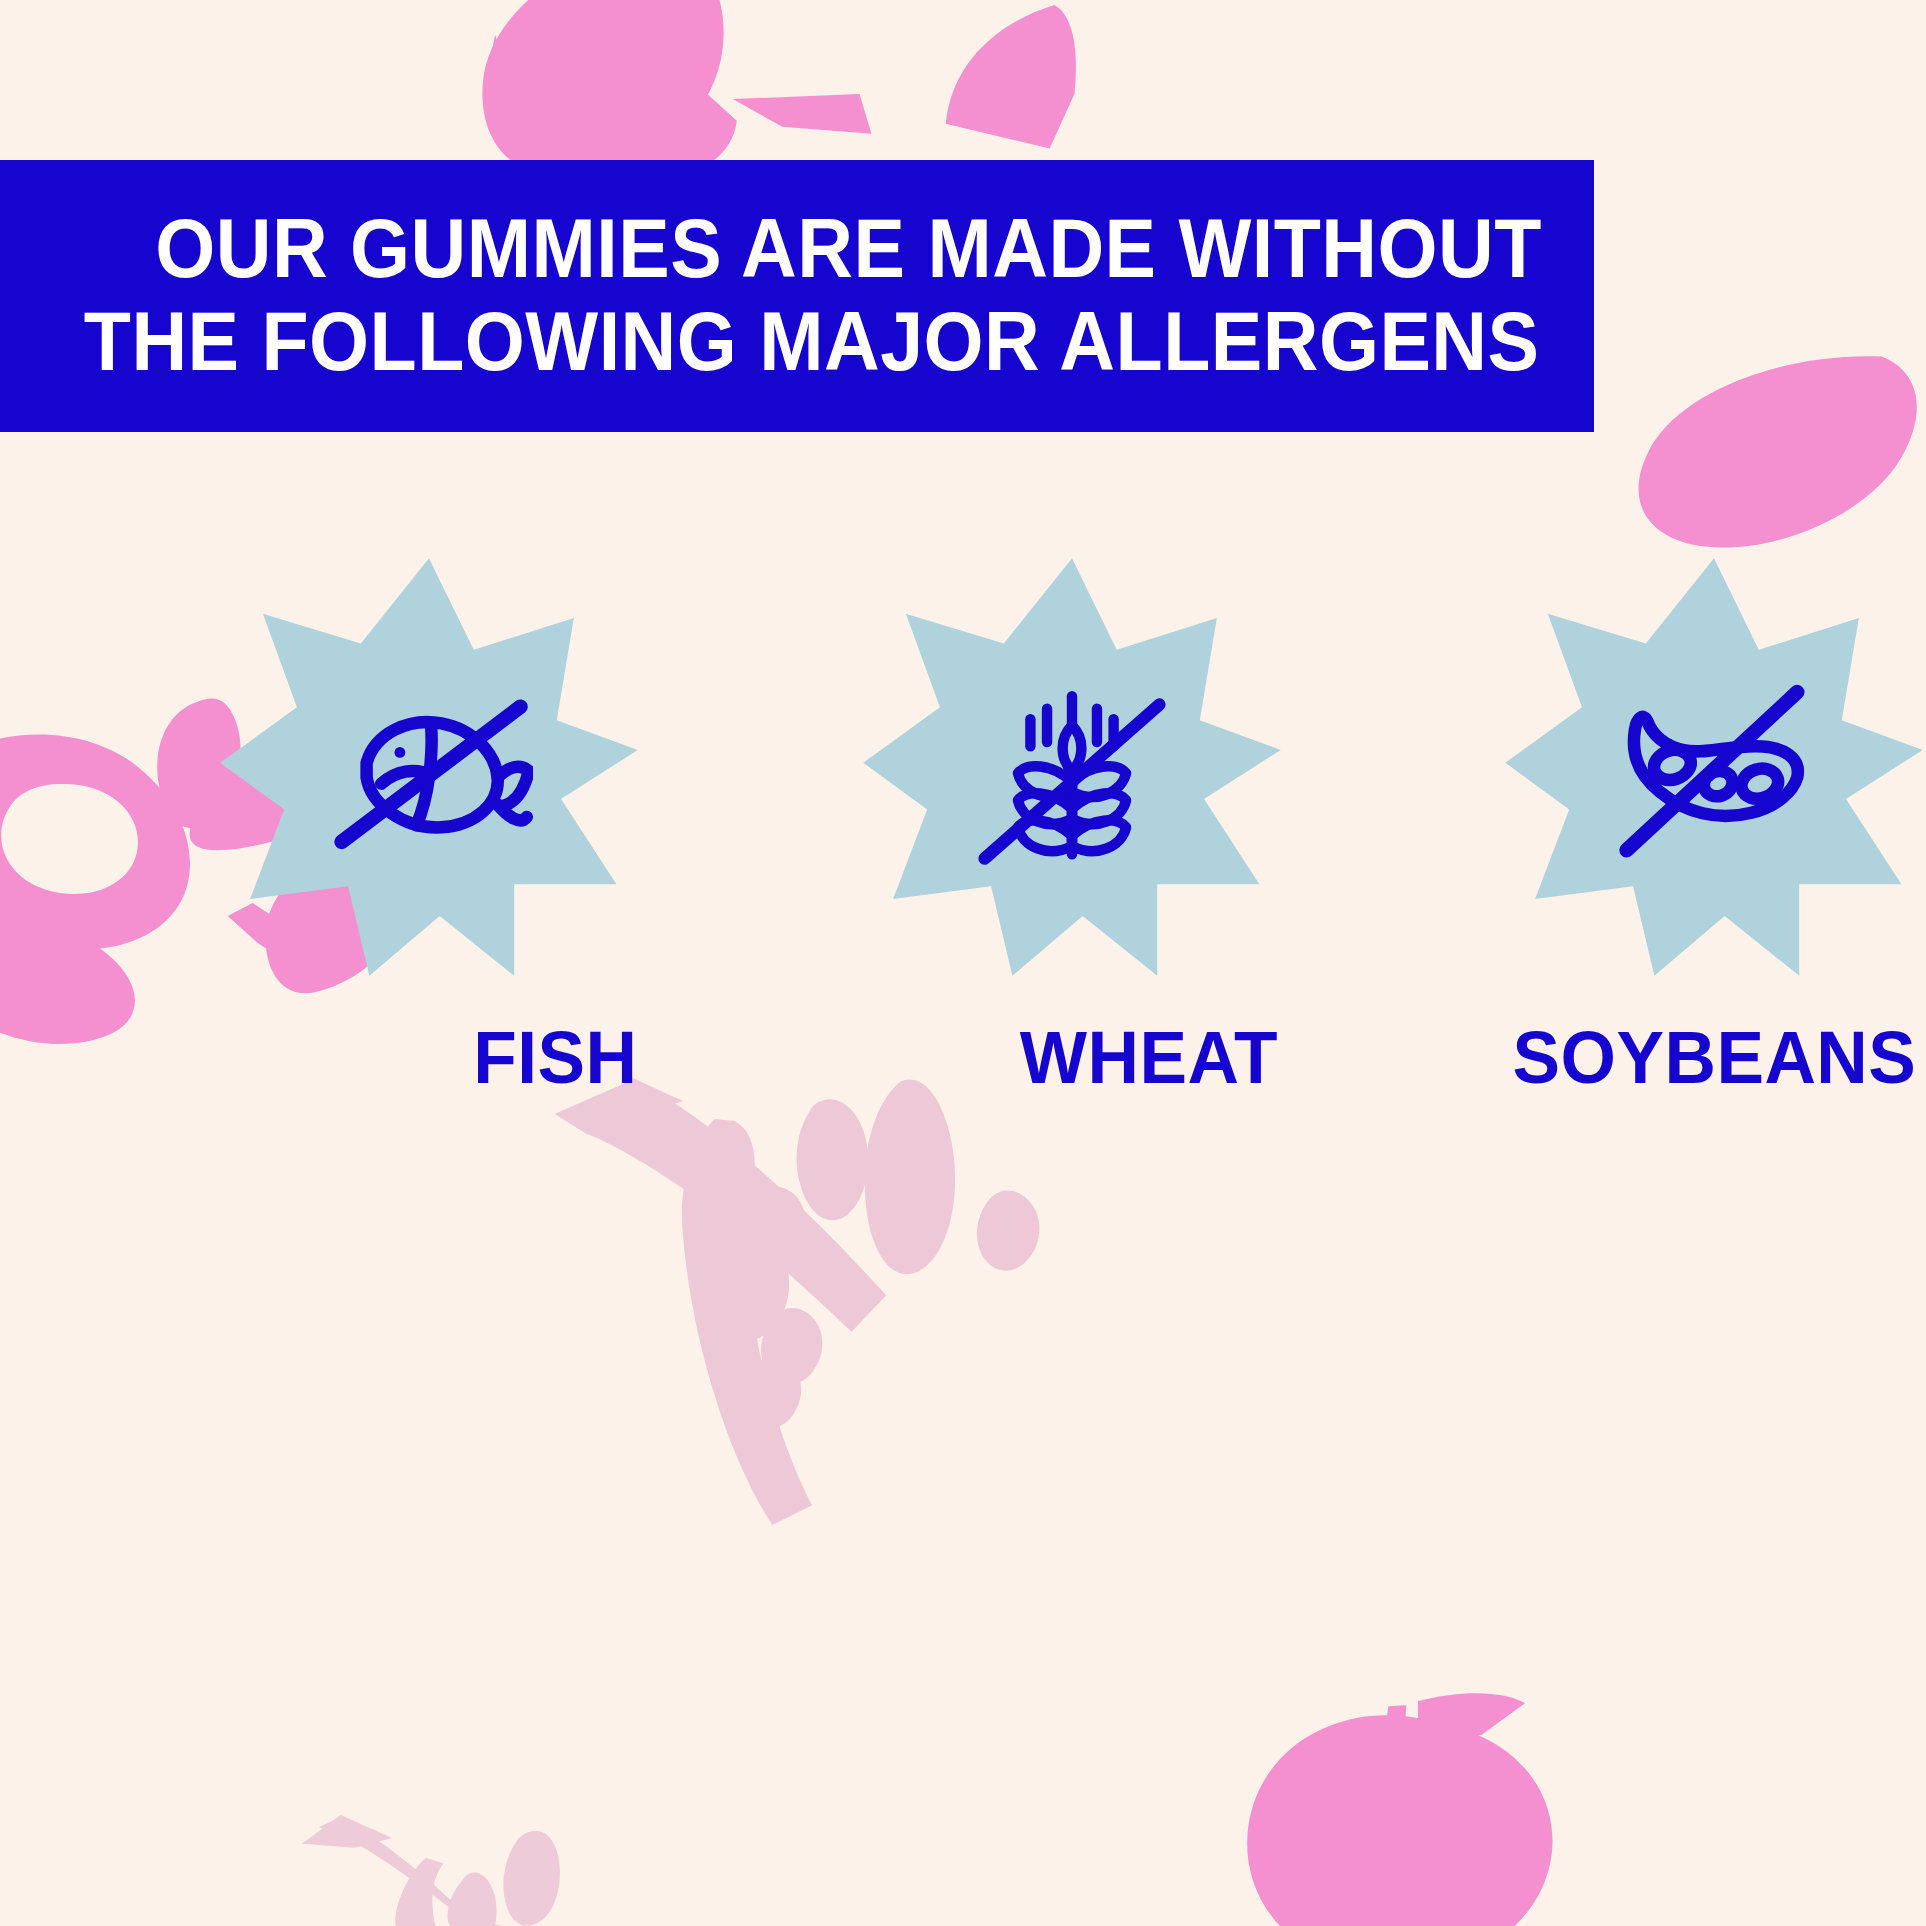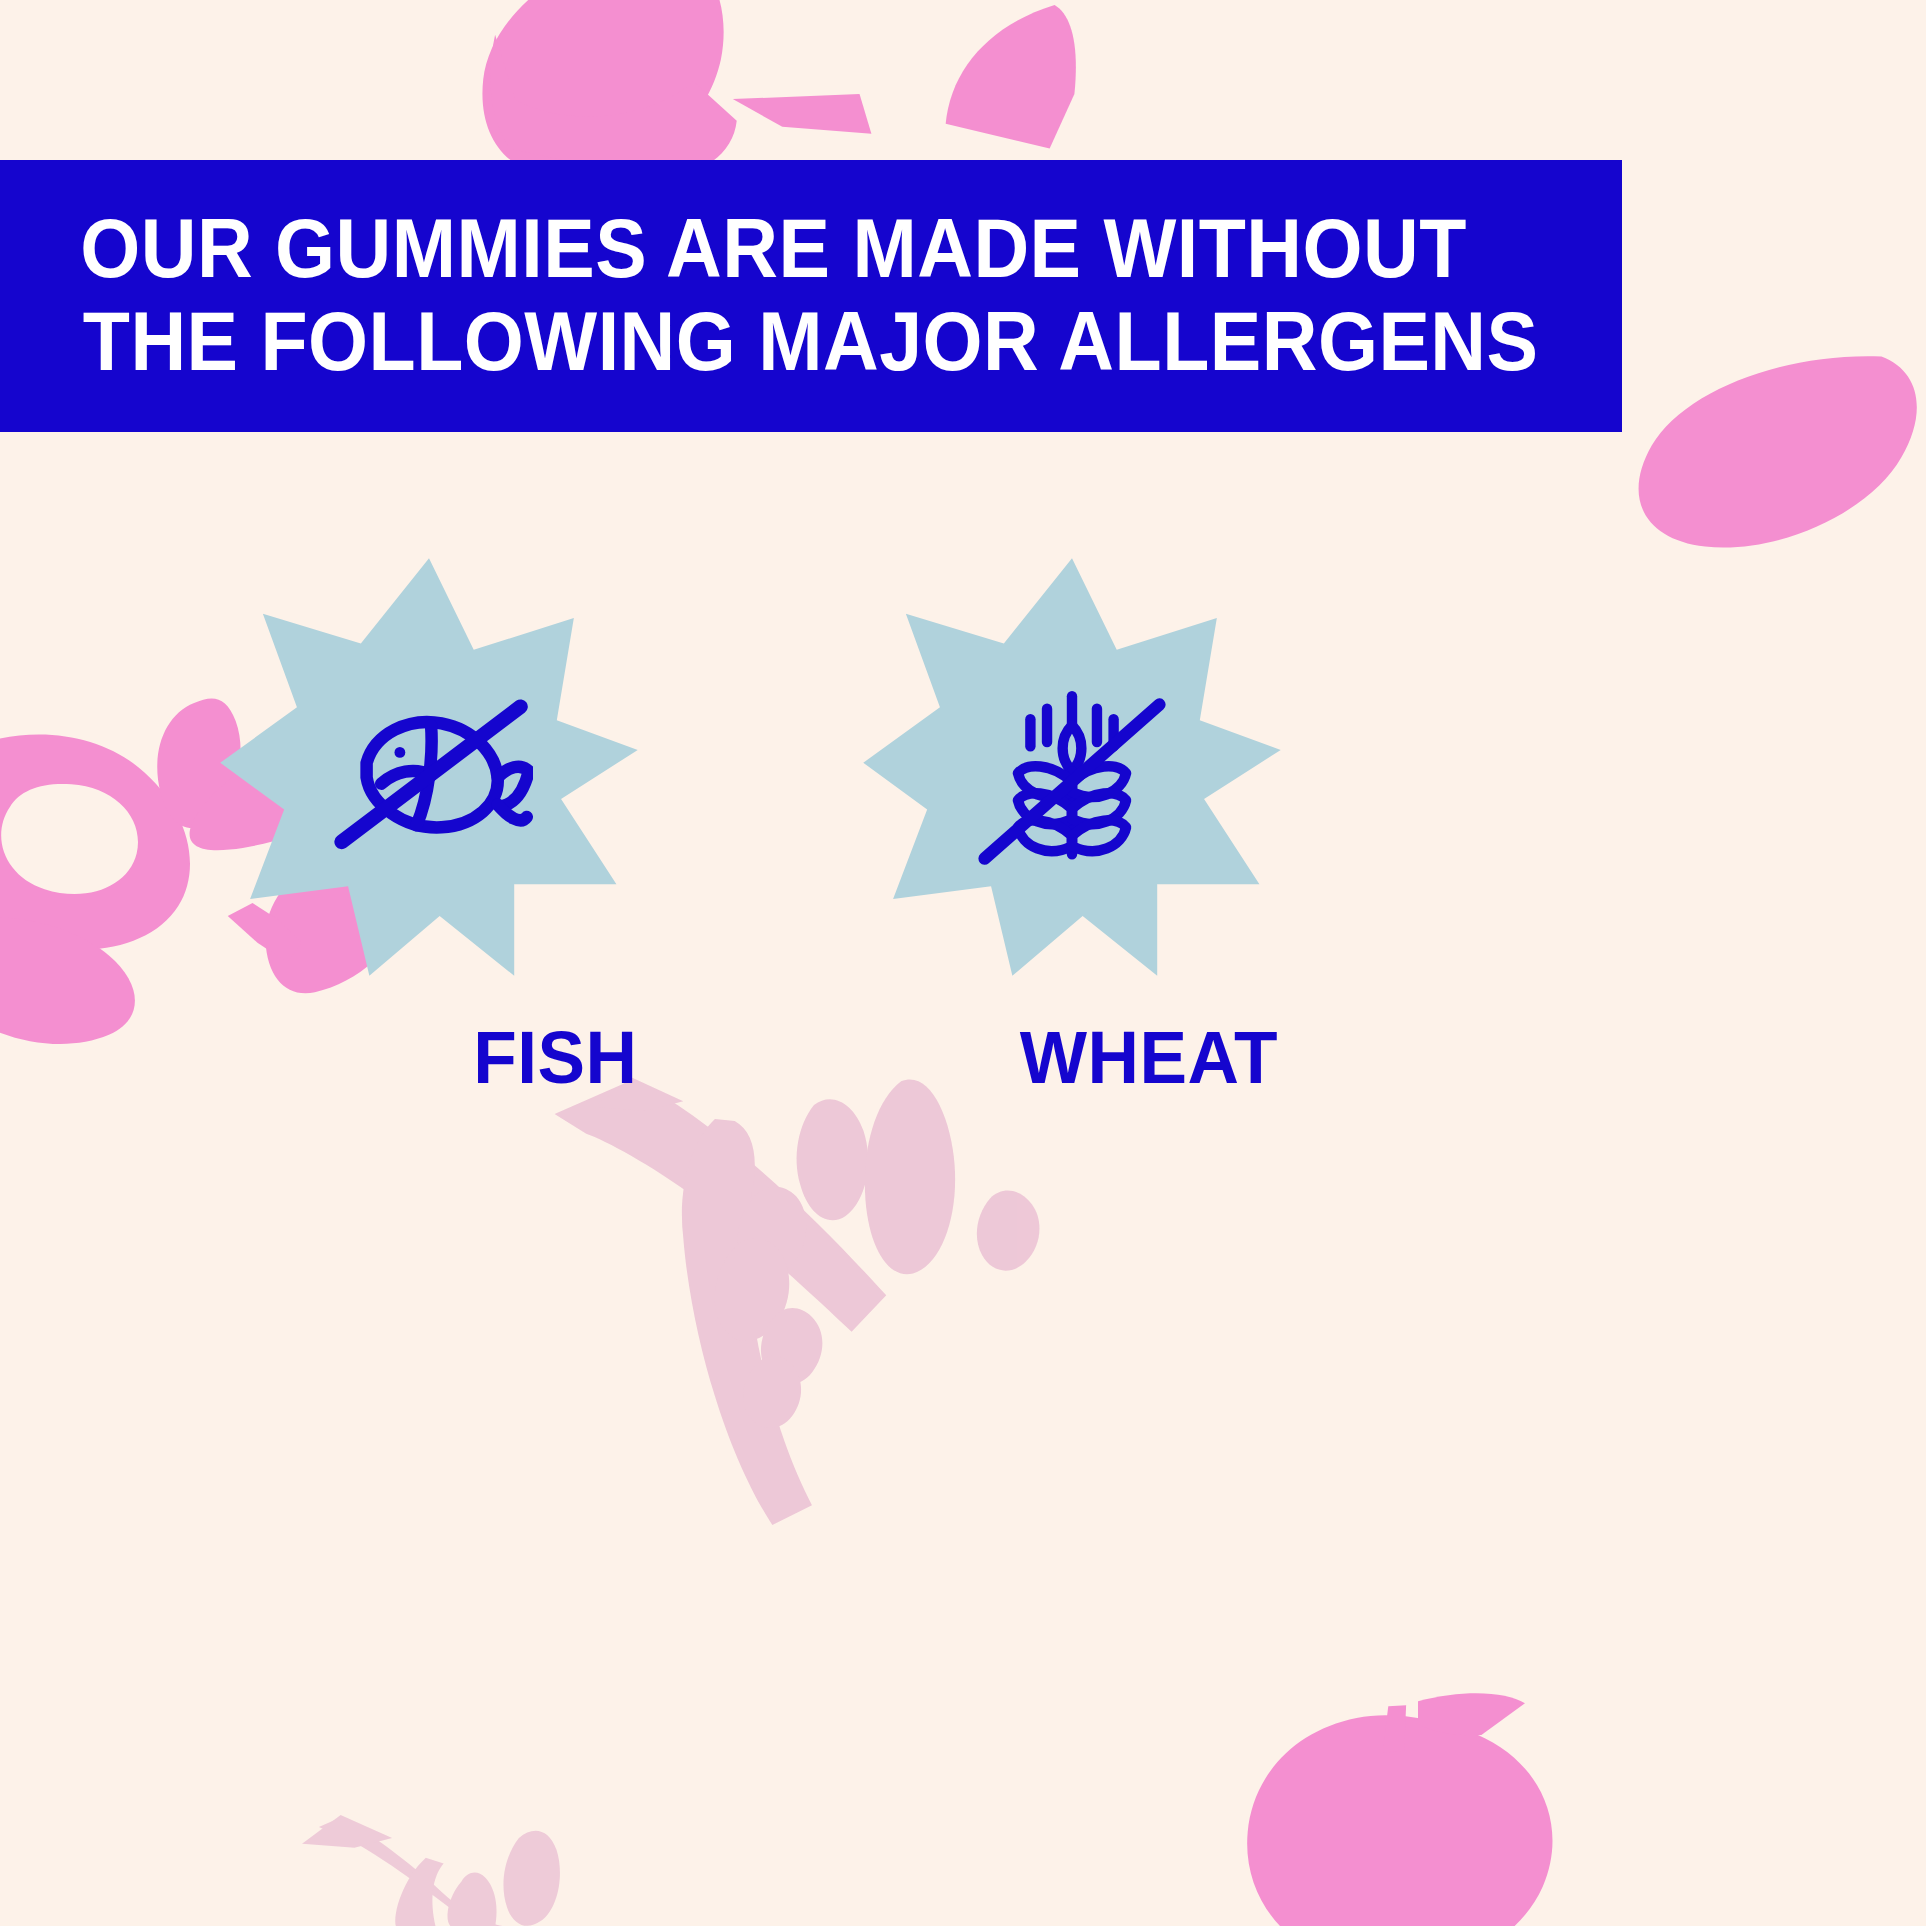--- a/index.html
+++ b/index.html
@@ -35,23 +35,22 @@
   .banner {
     position: absolute;
     left: 0;
     top: 160px;
     width: 1594px;
     height: 272px;
     background: #1505CE;
     z-index: 4;
     display: flex;
     flex-direction: column;
-    align-items: flex-start;
+    align-items: flex-end;
     justify-content: center;
-    padding-left: 28px;
   }
   .banner-line {
     color: #FFFFFF;
     font-family: "Liberation Sans", sans-serif;
     font-weight: bold;
     font-size: 83px;
     line-height: 1.12;
     letter-spacing: 0.5px;
     text-align: center;
     transform: scaleX(0.93);
@@ -246,19 +245,36 @@
           <path d="M50 70 C 40 61 28 61 24 66 C 26 75 38 81 50 75 Z"></path>
           <path d="M50 70 C 60 61 72 61 76 66 C 74 75 62 81 50 75 Z"></path>
           <path d="M50 83 C 40 74 28 74 24 79 C 26 88 38 94 50 88 Z"></path>
           <path d="M50 83 C 60 74 72 74 76 79 C 74 88 62 94 50 88 Z"></path>
           <path d="M8 94 L 92 20" stroke-width="6"></path>
         </svg>
       </div>
       <div class="cell-label">WHEAT</div>
     </div>
 
+    <div class="cell row1">
+      <div class="badge">
+        <svg class="star" viewBox="0 0 200 200" xmlns="http://www.w3.org/2000/svg">
+          <polygon fill="#B0D2DC" points="100,2 121,45 168,30 160,78 198,92 162,115 188,155 140,155 140,198 105,170 72,198 62,156 16,162 32,120 2,98 38,72 22,28 68,42"></polygon>
+        </svg>
+        <svg class="glyph" viewBox="0 0 100 100" xmlns="http://www.w3.org/2000/svg" fill="none" stroke="#1505CE" stroke-width="6" stroke-linecap="round" stroke-linejoin="round">
+          <path d="M12 32 C 10 44 14 54 24 62 C 36 72 52 76 68 72
+                   C 80 69 88 62 90 55 C 92 46 84 40 70 40
+                   C 56 40 44 44 36 42 C 26 40 20 34 18 28 C 16 24 13 26 12 32 Z"></path>
+          <ellipse cx="30" cy="49" rx="9" ry="7" transform="rotate(-18 30 49)"></ellipse>
+          <ellipse cx="52" cy="58" rx="7" ry="6" transform="rotate(-18 52 58)"></ellipse>
+          <ellipse cx="72" cy="58" rx="9" ry="7" transform="rotate(-18 72 58)"></ellipse>
+          <path d="M8 90 L 90 14" stroke-width="7"></path>
+        </svg>
+      </div>
+      <div class="cell-label">SOYBEANS</div>
+    </div>
 
 
 
 
   </div>
 </div>
 
 
 </body></html>

